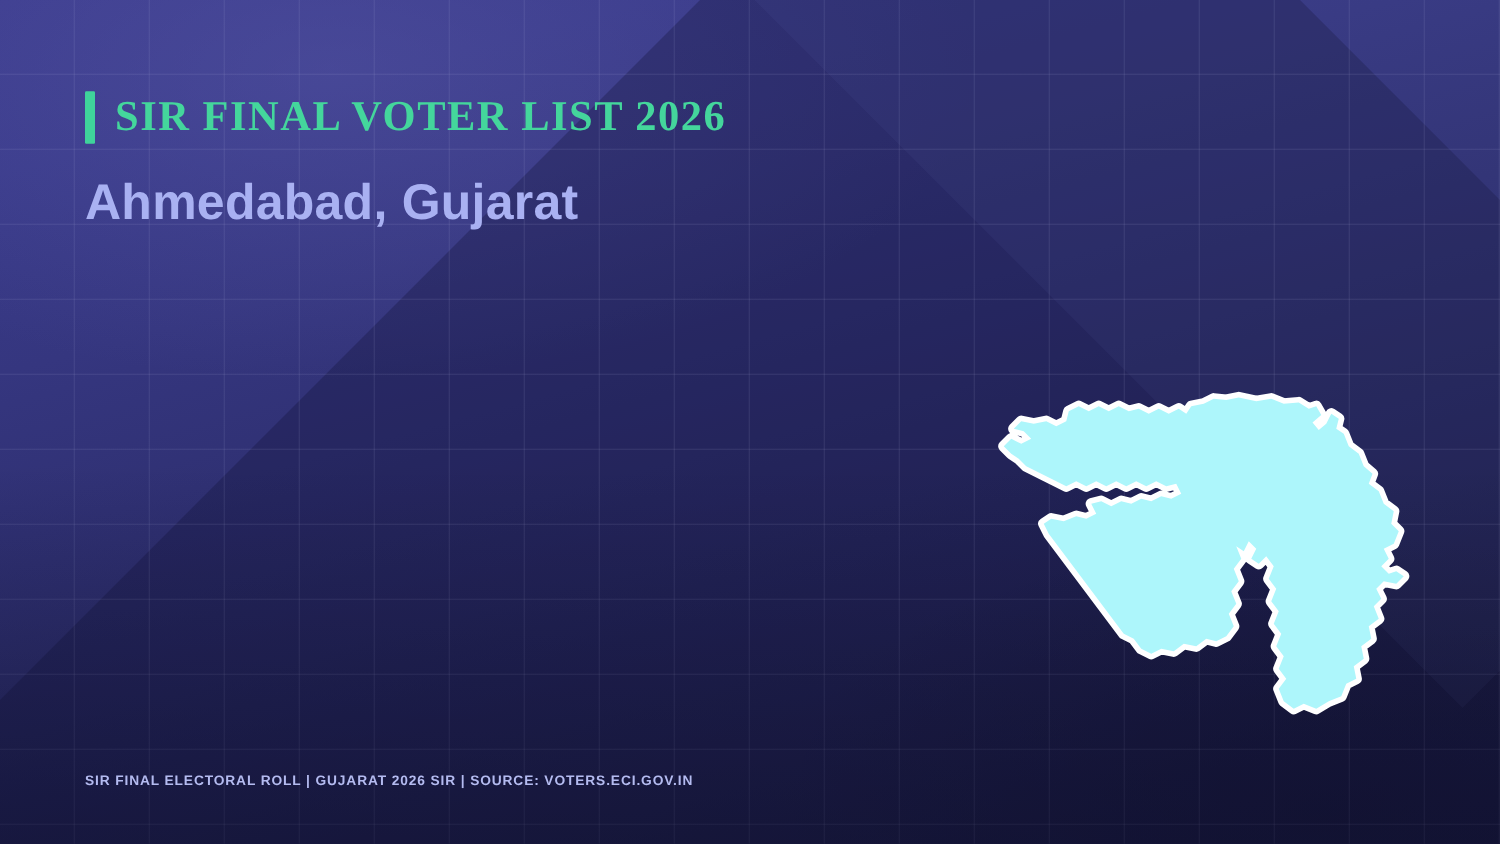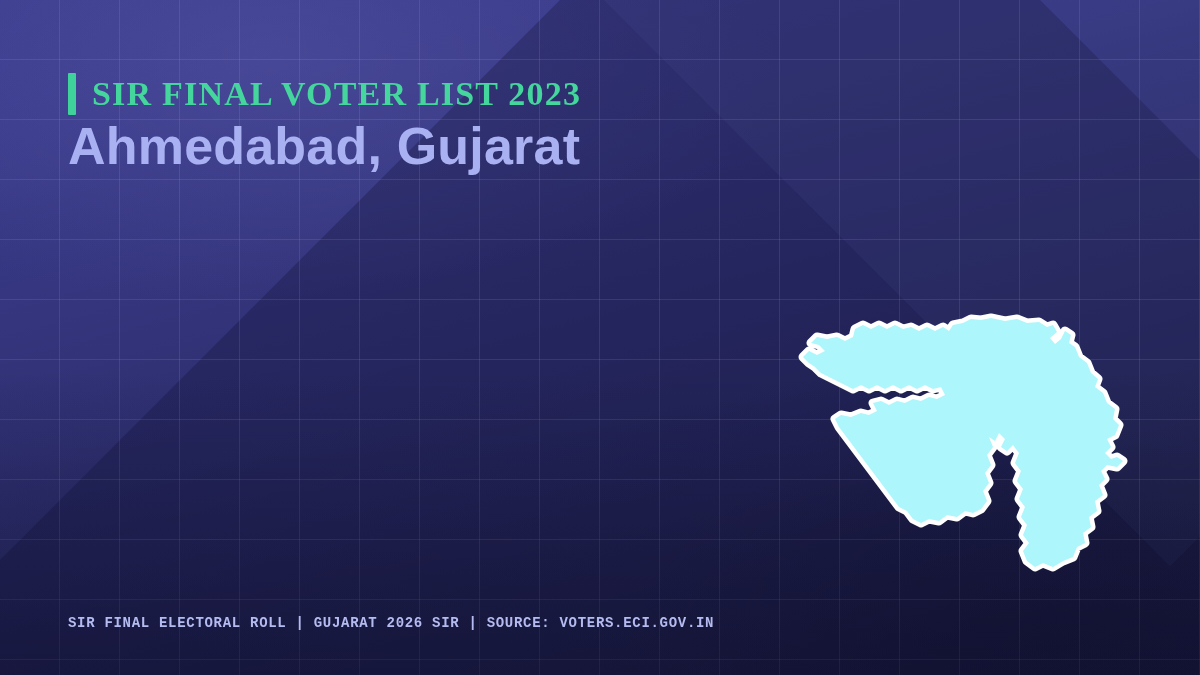--- a/index.html
+++ b/index.html
@@ -119,35 +119,35 @@
     font-size: 96px;
     font-weight: 700;
     color: #fdfdfd;
     line-height: 1.02;
     margin-top: 22px;
     letter-spacing: 0.5px;
   }
 
   .subtitle {
     font-family: "Liberation Sans", sans-serif;
-    font-size: 52px;
+    font-size: 40px;
     font-weight: 700;
     color: #a9b1f2;
-    margin-top: 0;
+    margin-top: 24px;
     letter-spacing: 0.2px;
   }
 
   
 
   .footer {
     position: absolute;
     left: 68px;
     bottom: 44px;
-    font-family: Liberation Mono, monospace;
-    font-size: 14px;
+    font-family: Liberation Sans, sans-serif;
+    font-size: 11px;
     font-weight: 700;
     letter-spacing: 0.7px;
     color: #b4bbf0;
     z-index: 5;
     white-space: nowrap;
   }
 
   
 
   .map-wrap {
@@ -183,21 +183,21 @@
   <div class="bg-radial"></div>
   <div class="bg-diagonal"></div>
   <div class="bg-diagonal-light"></div>
   <div class="bg-grid"></div>
   <div class="bg-vignette"></div>
 
   <div class="content">
 
     <div class="eyebrow-row">
       <span class="accent-bar"></span>
-      <span class="eyebrow-text">SIR FINAL VOTER LIST 2023</span>
+      <span class="eyebrow-text">SIR FINAL VOTER LIST 2026</span>
     </div>
 
 
     <div class="subtitle">Ahmedabad, Gujarat</div>
   </div>
 
   <div class="footer">SIR FINAL ELECTORAL ROLL | GUJARAT 2026 SIR | SOURCE: VOTERS.ECI.GOV.IN</div>
 
   <div class="map-wrap">
     <svg viewBox="0 0 340 285" preserveAspectRatio="xMidYMid meet">

